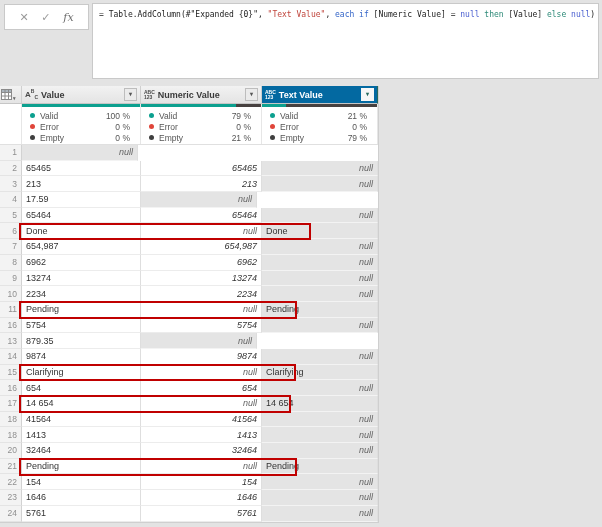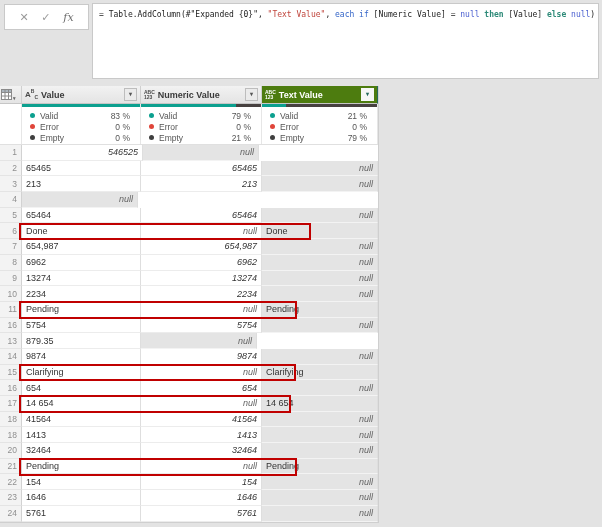--- a/index.html
+++ b/index.html
@@ -14,37 +14,37 @@
   .fxbox .ico { color:#9a9a9a; font-size:11px; line-height:1; cursor:pointer; }
   .fxbox .fx  { font-family:"DejaVu Serif", serif; font-style:italic;
                 font-size:11px; color:#6e6e6e; }
   .formula-input { position:absolute; left:92px; top:3px; width:507px; height:76px;
            background:#fff; border:1px solid #c9c9c9; padding:5px 6px;
            font-family:"DejaVu Sans Mono", monospace; font-size:8px;
            line-height:11px; color:#222; white-space:pre; overflow:hidden; }
   .tok-default { color:#222; }
   .tok-string  { color:#c0453c; }
   .tok-keyword { color:#3465c8; }
-  .tok-keyword2{ color:#2d8a78;font-weight:bold; }
+  .tok-keyword2{ color:#2d8a78; }
   .tok-null    { color:#4a5fd0; }
 
   
   .tbl { position:absolute; left:0; top:86px; width:379px; background:#fff;
          border-right:1px solid #cfcfcf; border-bottom:1px solid #cfcfcf; }
   .w-num     { width:22px;  flex:none; }
   .w-value   { width:119px; flex:none; }
   .w-numeric { width:121px; flex:none; }
   .w-text    { width:116px; flex:none; }
 
   .hdr-row { display:flex; height:18px; }
   .hdr-cell { background:linear-gradient(#f2f2f2,#e4e4e4);
         border-right:1px solid #cfcfcf; border-bottom:1px solid #c6c6c6;
         display:flex; align-items:center; font-size:9px; font-weight:bold;
         color:#3a3a3a; padding:0 3px; cursor:pointer; overflow:hidden; }
-  .hdr-cell.sel { background:#4d7c0f; color:#fff; border-right-color:#26695d;align-items:center; }
+  .hdr-cell.sel { background:#0369a1; color:#fff; border-right-color:#26695d;align-items:center; }
   .hdr-label { margin-left:3px; white-space:nowrap; }
   .dd { width:13px; height:13px; margin-left:auto; flex:none;
         background:#ebebeb; border:1px solid #bdbdbd; color:#555;
         font-size:6px; line-height:11px; text-align:center; cursor:pointer; }
   .sel .dd { background:#f7f7f7; border-color:#f7f7f7; color:#26695d; }
   .ticon-any { display:flex; flex-direction:column; font-size:5px;
         line-height:4.6px; font-weight:bold; color:#4a4a4a; flex:none; }
   .sel .ticon-any { color:#fff; }
   .ticon-text { font-size:8px; font-weight:bold; color:#4a4a4a; flex:none;
         white-space:nowrap; }
@@ -131,21 +131,21 @@
 
     <div class="quality-row" id="quality">
         <div class="q-cell w-num"></div>
         <div class="q-cell w-value">
           <div class="q-bar">
             <div style="background: rgb(12, 160, 143); width: 100%;"></div>
           </div>
           <div class="q-line">
             <span class="q-dot" style="background: rgb(12, 160, 143);"></span>
             <span>Valid</span>
-            <span class="q-pct">83 %</span>
+            <span class="q-pct">100 %</span>
           </div>
           <div class="q-line">
             <span class="q-dot" style="background: rgb(224, 69, 58);"></span>
             <span>Error</span>
             <span class="q-pct">0 %</span>
           </div>
           <div class="q-line">
             <span class="q-dot" style="background: rgb(63, 63, 63);"></span>
             <span>Empty</span>
             <span class="q-pct">0 %</span>
@@ -191,37 +191,37 @@
             <span class="q-dot" style="background: rgb(63, 63, 63);"></span>
             <span>Empty</span>
             <span class="q-pct">79 %</span>
           </div>
         </div>
       </div>
 
     <div id="body">
         <div class="body-row">
           <div class="cell rownum w-num">1</div>
-          <div class="cell w-numeric numeric">546525</div>
           <div class="cell w-text selcol nullval">null</div>
         </div>
         <div class="body-row">
           <div class="cell rownum w-num">2</div>
           <div class="cell w-value">65465</div>
           <div class="cell w-numeric numeric">65465</div>
           <div class="cell w-text selcol nullval">null</div>
         </div>
         <div class="body-row">
           <div class="cell rownum w-num">3</div>
           <div class="cell w-value">213</div>
           <div class="cell w-numeric numeric">213</div>
           <div class="cell w-text selcol nullval">null</div>
         </div>
         <div class="body-row">
           <div class="cell rownum w-num">4</div>
+          <div class="cell w-value">17.59</div>
           <div class="cell w-text selcol nullval">null</div>
         </div>
         <div class="body-row">
           <div class="cell rownum w-num">5</div>
           <div class="cell w-value">65464</div>
           <div class="cell w-numeric numeric">65464</div>
           <div class="cell w-text selcol nullval">null</div>
         </div>
         <div class="body-row">
           <div class="cell rownum w-num">6</div>

